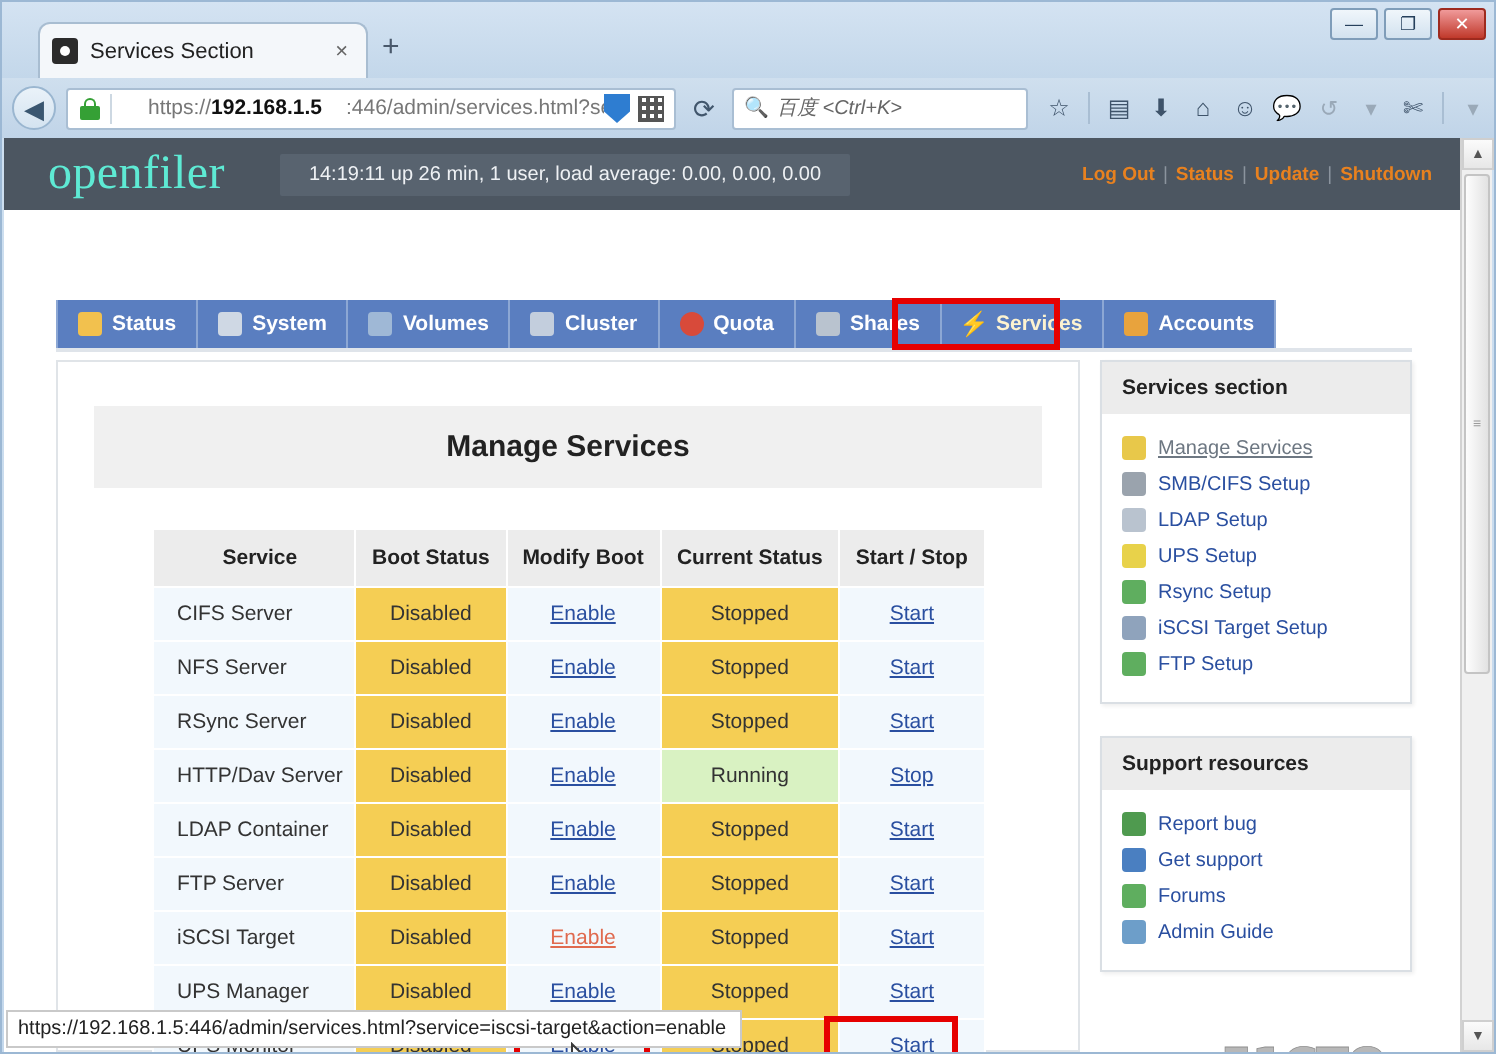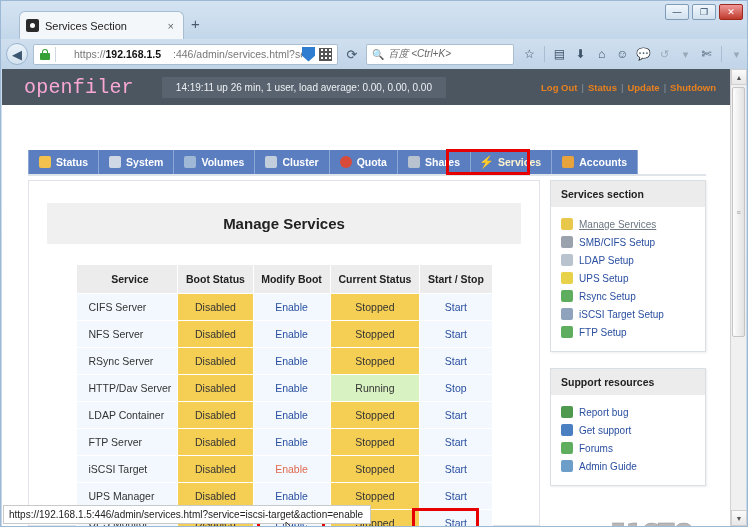--- a/index.html
+++ b/index.html
@@ -139,22 +139,22 @@
     background: #ffffff; overflow: hidden;
   }
 
   
   #of-header {
     position: absolute; left: 0; top: 0; width: 730px; height: 36px;
     background: #4c5661;
     display: flex; align-items: center;
   }
   #of-logo {
-    font-size: 20px; color: #f9a8d4; margin-left: 22px;
-    letter-spacing: 0.2px; font-family: Liberation Mono, monospace;
+    font-size: 24px; color: #5eead4; margin-left: 22px;
+    letter-spacing: 0.2px; font-family: Liberation Serif, serif;
     font-weight: 400;
   }
   #of-status-bar {
     margin-left: 28px; background: #58636f; color: #eef1f4;
     font-size: 10px; padding: 5px 14px; border-radius: 1px;
     white-space: nowrap;
   }
   #of-links {
     margin-left: auto; margin-right: 16px;
     display: flex; align-items: center; font-size: 9.5px;
@@ -219,21 +219,21 @@
   #services-table td {
     padding: 7px 6px; text-align: center; border: 1px solid #ffffff;
     color: #333; white-space: nowrap;
   }
   #services-table td.svc { text-align: left; padding-left: 12px; background: #f2f8fd; }
   #services-table td.boot { background: #f5ce54; text-align: center; }
   #services-table td.modify { background: #f2f8fd; }
   #services-table td.cur-stopped { background: #f5ce54; }
   #services-table td.cur-running { background: #d9f2c2; }
   #services-table td.ss { background: #f2f8fd; }
-  #services-table a { color: #2a4fa0; cursor: pointer; margin-top: 23px; }
+  #services-table a { color: #2a4fa0; text-decoration: underline; cursor: pointer; margin-top: 23px; }
   #services-table a.hovered { color: #e06a4f; }
 
   
   #of-side { position: absolute; left: 548px; top: 111px; width: 156px; }
   .side-box {
     border: 1px solid #dadfe4; background: #fff; margin-bottom: 16px;
     box-shadow: 1px 1px 2px rgba(0,0,0,0.07);
   }
   .side-head {
     background: #ececec; font-size: 10.5px; font-weight: bold; color: #222;

